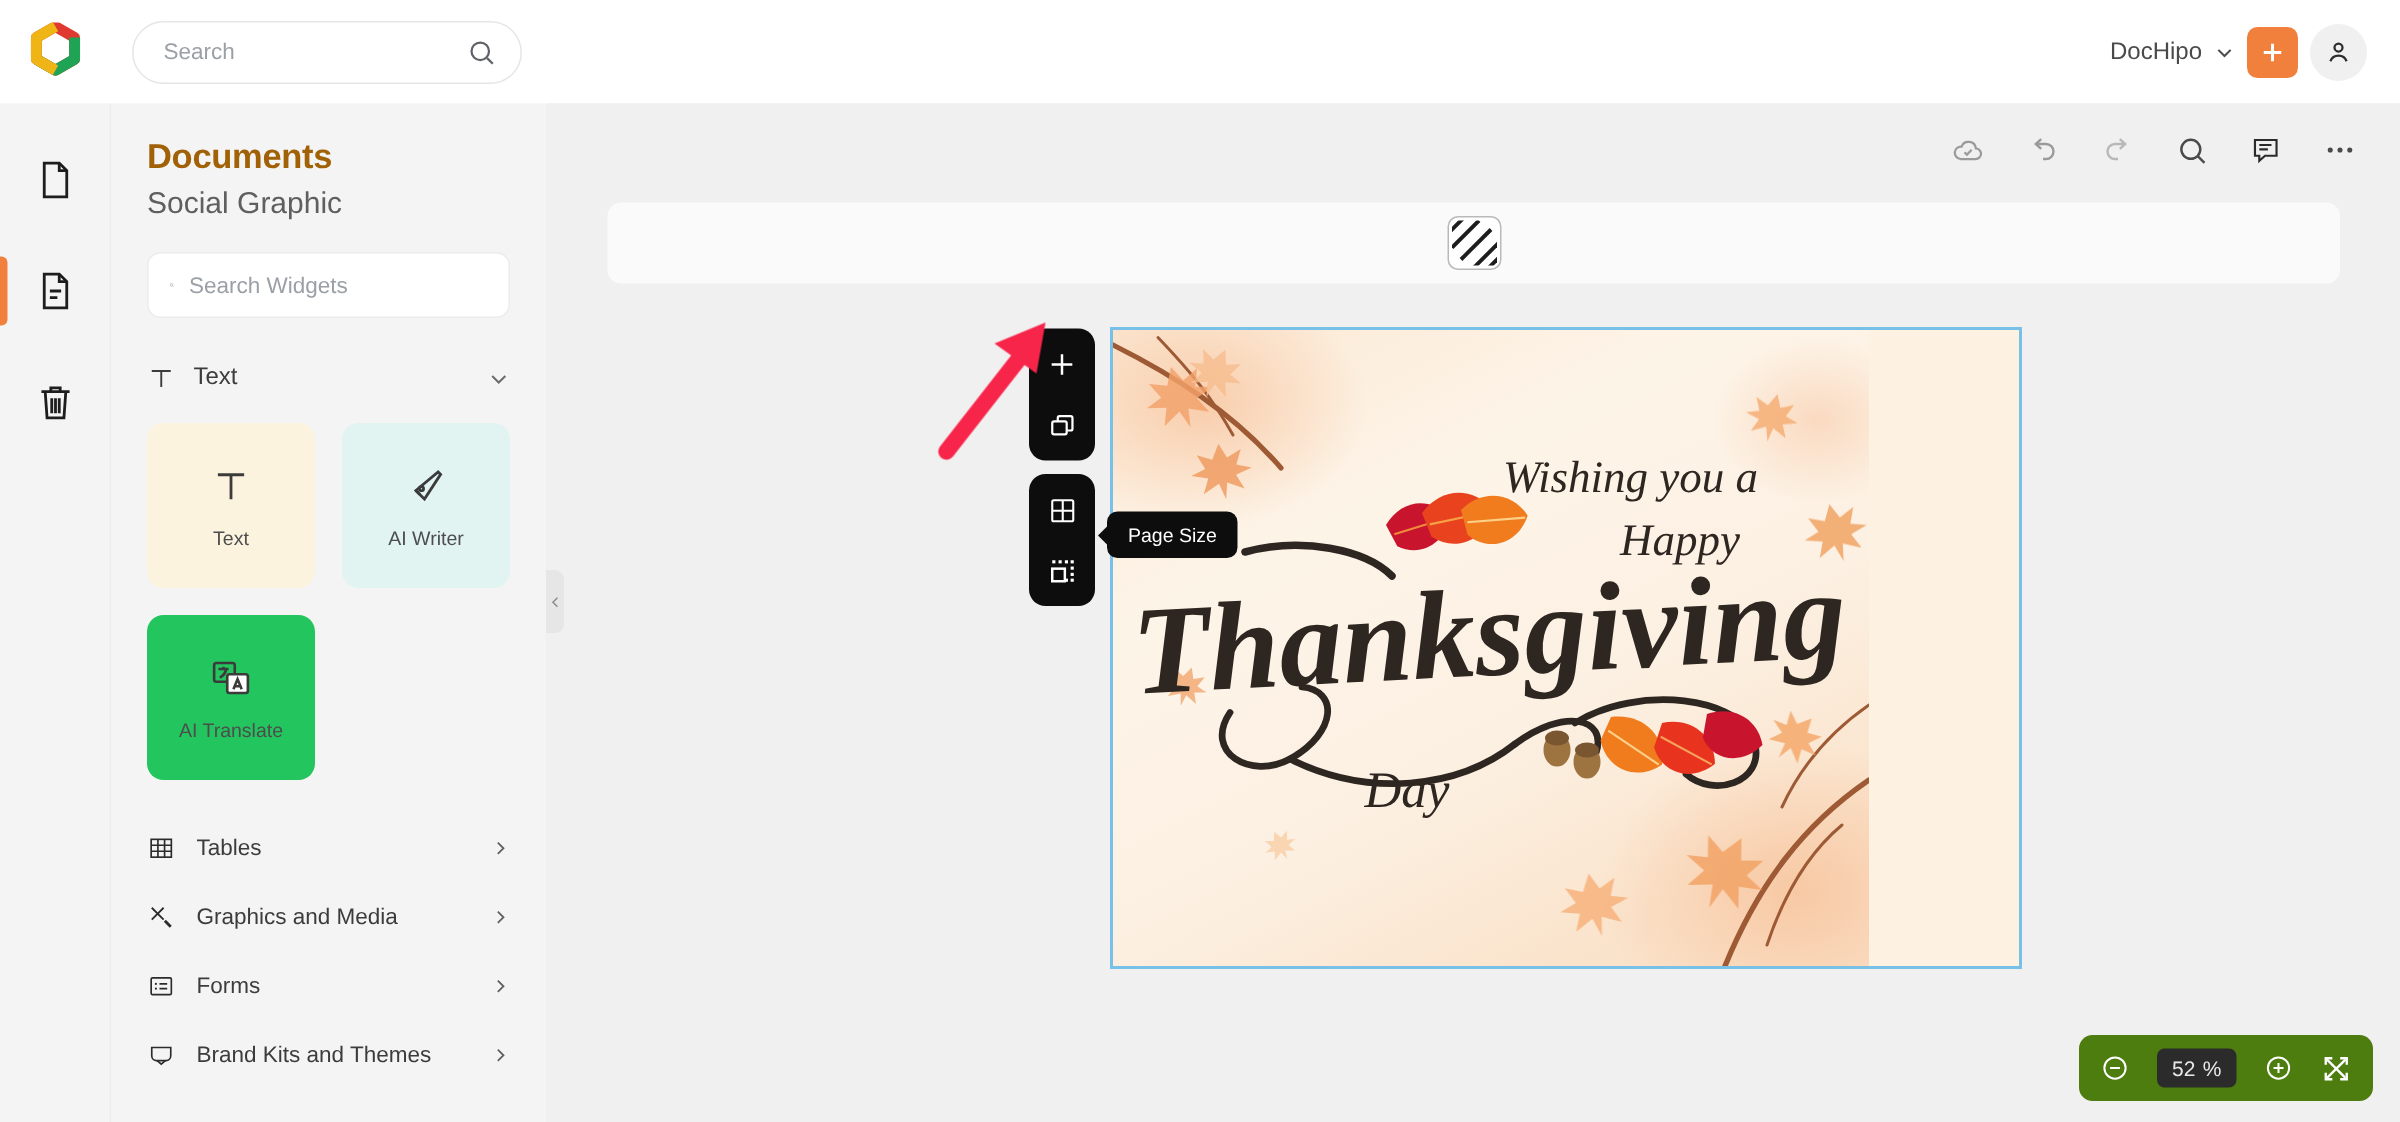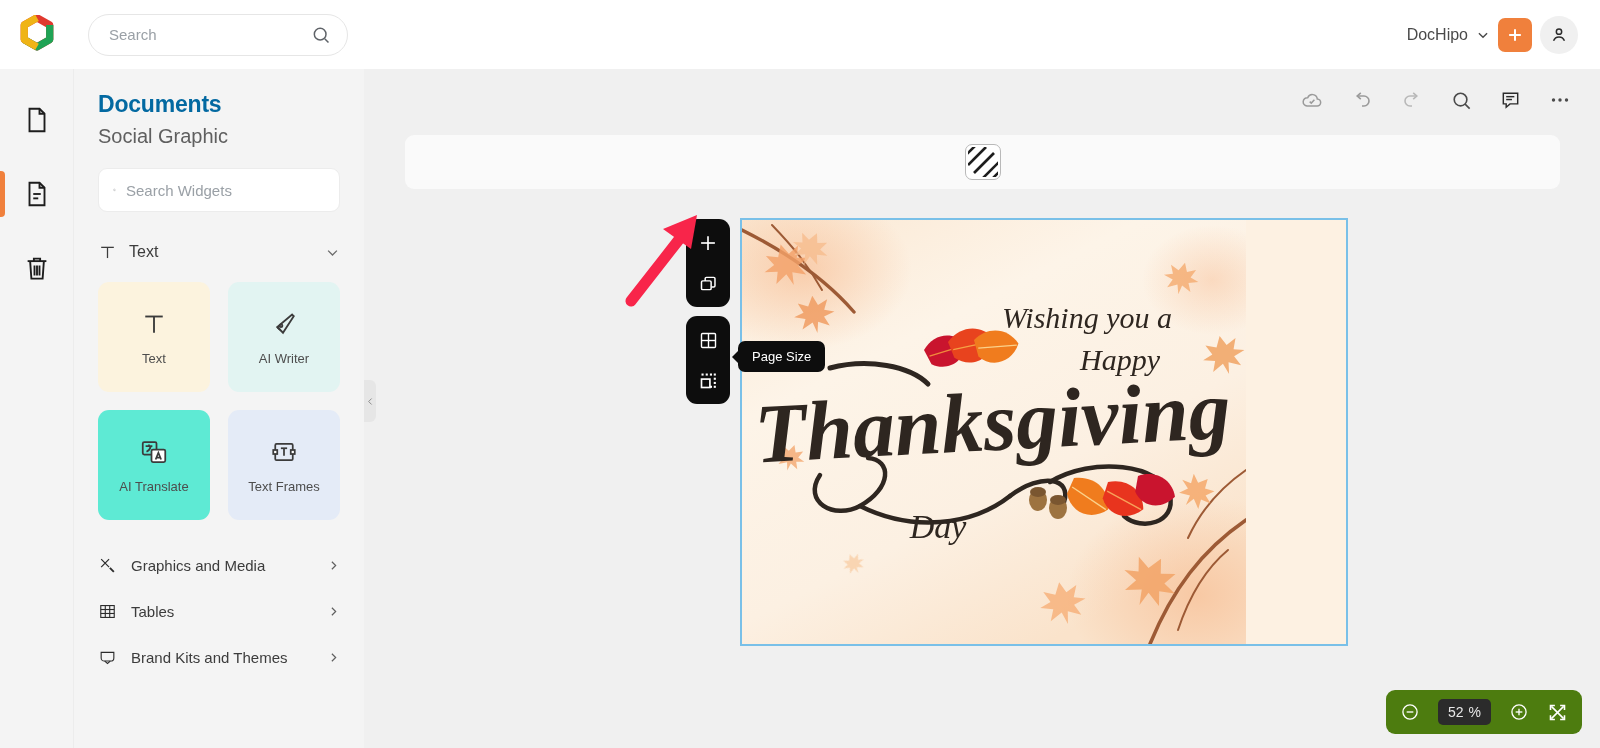--- a/index.html
+++ b/index.html
@@ -75,21 +75,21 @@
     border-radius: 0 4px 4px 0;
   }
 
   
   .panel {
     position: absolute; top: 69px; left: 74px;
     width: 290px; height: 679px;
     background: #f4f4f4;
     padding: 22px 24px 0 24px;
   }
-  .panel-title { font-size: 23px; font-weight: bold; color: #0369a1; letter-spacing: -0.2px; }
+  .panel-title { font-size: 23px; font-weight: bold; color: #a16207; letter-spacing: -0.2px; }
   .panel-sub { font-size: 20px; color: #5f5f5f; margin-top: 7px; }
 
   .widget-search {
     margin-top: 20px; height: 44px;
     background: #fff; border: 1px solid #ececec; border-radius: 9px;
     display: flex; align-items: center; padding: 0 14px; gap: 10px;
   }
   .widget-search input {
     flex: 1; border: none; outline: none; background: transparent;
     font-family: "Liberation Sans", sans-serif; font-size: 15px; color: #4a4a4a;
@@ -302,61 +302,64 @@
       <span class="c-label">Text</span>
     </div>
     <div class="card" style="background:#e2f4f2">
       <svg width="30" height="30" viewBox="0 0 24 24" fill="none" stroke="#3b3b3b" stroke-width="1.5">
         <path d="M18.5 4.5l1.3 1.3-8.6 13.2-4.6-4.6z"></path>
         <path d="M6.6 14.4l2.3 2.3"></path>
           <circle cx="9.6" cy="13.4" r="1.1"></circle>
       </svg>
       <span class="c-label">AI Writer</span>
     </div>
-    <div class="card" style="background:#5eead4">
+    <div class="card" style="background:#22c55e">
       <svg width="30" height="30" viewBox="0 0 24 24" fill="none" stroke="#3b3b3b" stroke-width="1.4">
         <rect x="3" y="4" width="11" height="10" rx="1.2"></rect>
         <rect x="10" y="10" width="11" height="10" rx="1.2" fill="#fff"></rect>
         <path d="M5.3 7.2h5.4M8 6v1.2M9.4 7.4c-.4 2-1.7 3.6-3.4 4.4"></path>
         <path d="M13.3 18l2.2-5.4L17.7 18M14.1 16.4h2.8"></path>
       </svg>
       <span class="c-label">AI Translate</span>
     </div>
-    <div class="card" style="background:#e4ebf7">
-      <svg width="30" height="30" viewBox="0 0 24 24" fill="none" stroke="#3b3b3b" stroke-width="1.4">
-        <rect x="5" y="5.5" width="14" height="13" rx="1"></rect>
-        <line x1="9.5" y1="9" x2="14.5" y2="9"></line>
-          <line x1="12" y1="9" x2="12" y2="15"></line>
-        <rect x="3.4" y="10.4" width="3.2" height="3.2" fill="#fff"></rect>
-        <rect x="17.4" y="10.4" width="3.2" height="3.2" fill="#fff"></rect>
-      </svg>
-      <span class="c-label">Text Frames</span>
-    </div>
   </div>
 
   <div class="menu-list">
-    <div class="menu-row">
-      <svg width="19" height="19" viewBox="0 0 24 24" fill="none" stroke="#2b2b2b" stroke-width="1.5">
-        <path d="M4 4l10 10M14 4L4 14"></path>
-          <path d="M15 15l5 5" stroke-width="2.4"></path>
-      </svg>
-      <span class="m-label">Graphics and Media</span>
-      <svg width="13" height="13" viewBox="0 0 24 24" fill="none" stroke="#5f5f5f" stroke-width="2.2">
-          <polyline points="9,5 16,12 9,19"></polyline>
-        </svg>
-    </div>
     <div class="menu-row">
       <svg width="19" height="19" viewBox="0 0 24 24" fill="none" stroke="#2b2b2b" stroke-width="1.4">
         <rect x="3.5" y="4.5" width="17" height="15"></rect>
         <line x1="3.5" y1="9.5" x2="20.5" y2="9.5"></line>
           <line x1="3.5" y1="14.5" x2="20.5" y2="14.5"></line>
         <line x1="9.2" y1="4.5" x2="9.2" y2="19.5"></line>
           <line x1="14.8" y1="4.5" x2="14.8" y2="19.5"></line>
       </svg>
       <span class="m-label">Tables</span>
+      <svg width="13" height="13" viewBox="0 0 24 24" fill="none" stroke="#5f5f5f" stroke-width="2.2">
+          <polyline points="9,5 16,12 9,19"></polyline>
+        </svg>
+    </div>
+    <div class="menu-row">
+      <svg width="19" height="19" viewBox="0 0 24 24" fill="none" stroke="#2b2b2b" stroke-width="1.5">
+        <path d="M4 4l10 10M14 4L4 14"></path>
+          <path d="M15 15l5 5" stroke-width="2.4"></path>
+      </svg>
+      <span class="m-label">Graphics and Media</span>
+      <svg width="13" height="13" viewBox="0 0 24 24" fill="none" stroke="#5f5f5f" stroke-width="2.2">
+          <polyline points="9,5 16,12 9,19"></polyline>
+        </svg>
+    </div>
+    <div class="menu-row">
+      <svg width="19" height="19" viewBox="0 0 24 24" fill="none" stroke="#2b2b2b" stroke-width="1.4">
+        <rect x="3.5" y="5" width="17" height="14" rx="1.2"></rect>
+        <circle cx="7.5" cy="10" r="0.9" fill="#2b2b2b" stroke="none"></circle>
+        <circle cx="7.5" cy="14" r="0.9" fill="#2b2b2b" stroke="none"></circle>
+        <line x1="10.5" y1="10" x2="17" y2="10"></line>
+          <line x1="10.5" y1="14" x2="17" y2="14"></line>
+      </svg>
+      <span class="m-label">Forms</span>
       <svg width="13" height="13" viewBox="0 0 24 24" fill="none" stroke="#5f5f5f" stroke-width="2.2">
           <polyline points="9,5 16,12 9,19"></polyline>
         </svg>
     </div>
     <div class="menu-row">
       <svg width="19" height="19" viewBox="0 0 24 24" fill="none" stroke="#2b2b2b" stroke-width="1.4">
         <path d="M4 5.5h16v7a4 4 0 0 1-4 4H8a4 4 0 0 1-4-4z"></path>
         <path d="M8.5 16.5l3.5 3 3.5-3"></path>
       </svg>
       <span class="m-label">Brand Kits and Themes</span>

